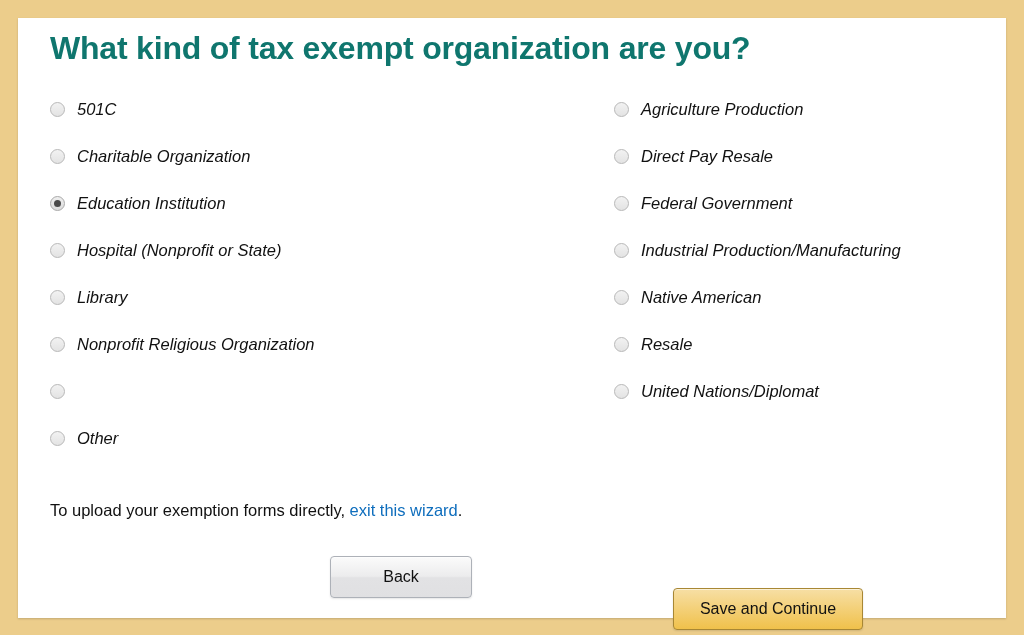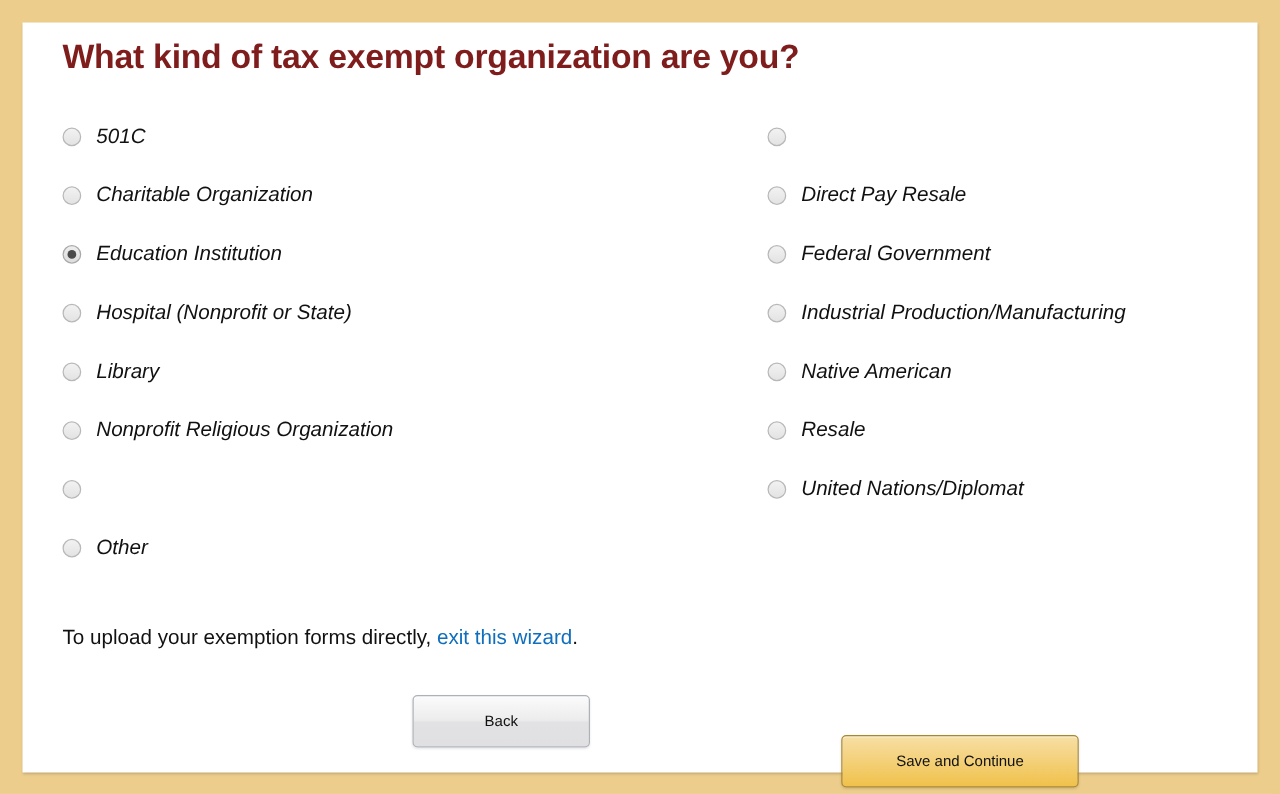--- a/index.html
+++ b/index.html
@@ -31,23 +31,23 @@
     height: 600px;
     background: #ffffff;
     box-sizing: border-box;
     box-shadow: 0 1px 2px rgba(0,0,0,0.18);
   }
 
   .page-title {
     position: absolute;
     left: 32px;
     top: 12px;
-    font-size: 27px;
+    font-size: 32px;
     font-weight: bold;
-    color: #7f1d1d;
+    color: #0f766e;
     letter-spacing: -0.2px;
     white-space: nowrap;
   }
 
   .options-area {
     position: absolute;
     left: 0;
     top: 68px;
     width: 988px;
     height: 370px;
@@ -123,21 +123,21 @@
     top: 538px;
     width: 988px;
     height: 50px;
   }
 
   .btn {
     position: absolute;
     top: 0;
     height: 42px;
     border-radius: 4px;
-    font-size: 12px;
+    font-size: 16px;
     color: #111111;
     display: flex;
     align-items: center;
     justify-content: center;
     box-sizing: border-box;
     cursor: pointer;
     white-space: nowrap;
   }
 
   .btn-back {
@@ -195,20 +195,21 @@
             <span class="radio"></span>
           </div>
           <div class="option-row">
             <span class="radio"></span>
             <span class="option-label">Other</span>
           </div>
         </div>
       <div class="option-column column-right" id="col-right">
           <div class="option-row">
             <span class="radio"></span>
+            <span class="option-label">Agriculture Production</span>
           </div>
           <div class="option-row">
             <span class="radio"></span>
             <span class="option-label">Direct Pay Resale</span>
           </div>
           <div class="option-row">
             <span class="radio"></span>
             <span class="option-label">Federal Government</span>
           </div>
           <div class="option-row">

